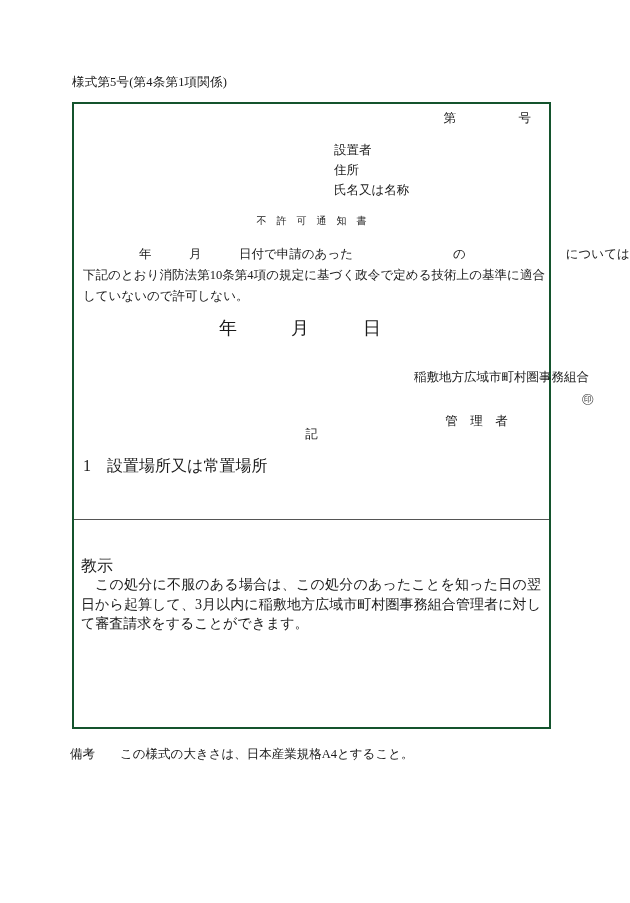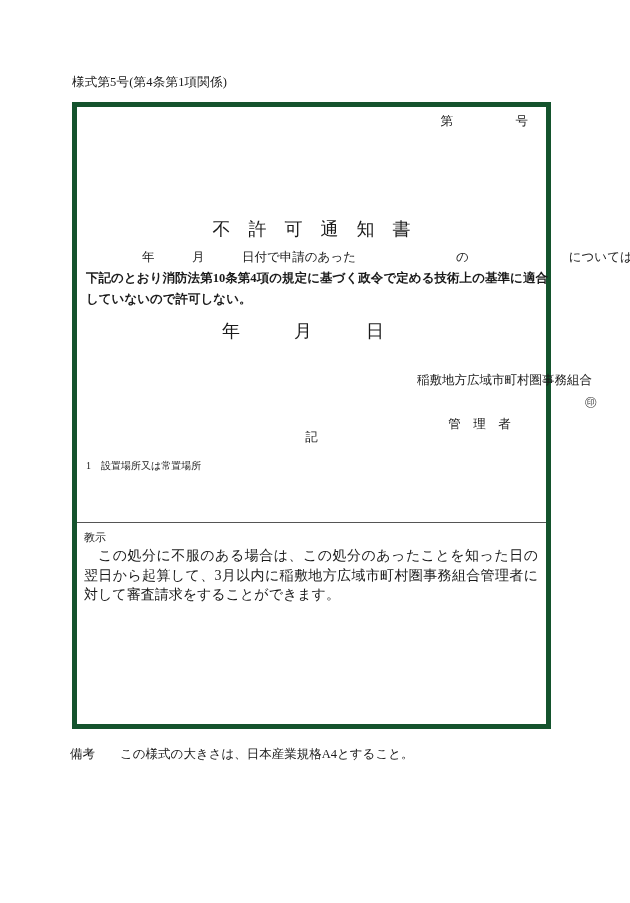--- a/index.html
+++ b/index.html
@@ -33,21 +33,21 @@
     white-space: nowrap;
   }
 
   
   .form-box {
     position: absolute;
     left: 72px;
     top: 102px;
     width: 479px;
     height: 627px;
-    border: 5px solid #14532d;
+    border: 2px solid #14532d;
     box-sizing: border-box;
   }
 
   
   .notice-region {
     position: relative;
     height: 416px;
     border-bottom: 1px solid #555555;
     box-sizing: border-box;
   }
@@ -68,40 +68,39 @@
     line-height: 20px;
   }
   .recipient-block div { white-space: pre; }
 
   .doc-title {
     position: absolute;
     top: 110px;
     left: 0;
     width: 100%;
     text-align: center;
-    font-size: 18px;
+    font-size: 10px;
     white-space: pre;
   }
 
   .body-text {
     position: absolute;
     top: 140px;
     left: 9px;
     width: 462px;
     font-size: 12.5px;
     line-height: 21px;
   }
   .body-line-1 {
     white-space: pre;
     padding-left: 56px;
   }
   .body-line-rest {
     text-align: justify;
     text-justify: inter-character;
-    font-weight: bold;
   }
 
   .date-line {
     position: absolute;
     top: 212px;
     left: 145px;
     font-size: 18px;
     white-space: pre;
   }
 
@@ -132,37 +131,38 @@
     width: 100%;
     text-align: center;
     font-size: 12.5px;
   }
 
   .numbered-items {
     position: absolute;
     top: 352px;
     left: 9px;
     width: 462px;
-    font-size: 10px;
+    font-size: 16px;
   }
   .numbered-items .item {
     white-space: pre;
     margin-bottom: 20px;
   }
 
   
   .instruction-region {
     position: relative;
     padding: 5px 8px 0 7px;
     box-sizing: border-box;
     height: 209px;
   }
   .instruction-label {
-    font-size: 11px;
+    font-size: 16px;
     line-height: 18px;
+    margin-top: 32px;
   }
   .instruction-body {
     font-size: 14px;
     line-height: 19.6px;
     text-align: justify;
     text-justify: inter-character;
   }
   .instruction-body p {
     margin: 0;
     text-indent: 1em;
@@ -184,20 +184,25 @@
 <div class="page">
 
   <div class="form-number">様式第5号(第4条第1項関係)</div>
 
   <div class="form-box">
 
     <div class="notice-region">
 
       <div class="doc-number">第　　　　　号</div>
 
+      <div class="recipient-block">
+        <div>設置者</div>
+        <div>住所</div>
+        <div>氏名又は名称</div>
+      </div>
 
       <div class="doc-title">不　許　可　通　知　書</div>
 
       <div class="body-text">
         <div class="body-line-1">年　　　月　　　日付で申請のあった　　　　　　　　の　　　　　　　　については、</div>
         <div class="body-line-rest">下記のとおり消防法第10条第4項の規定に基づく政令で定める技術上の基準に適合していないので許可しない。</div>
       </div>
 
       <div class="date-line">年　　　月　　　日</div>
 

